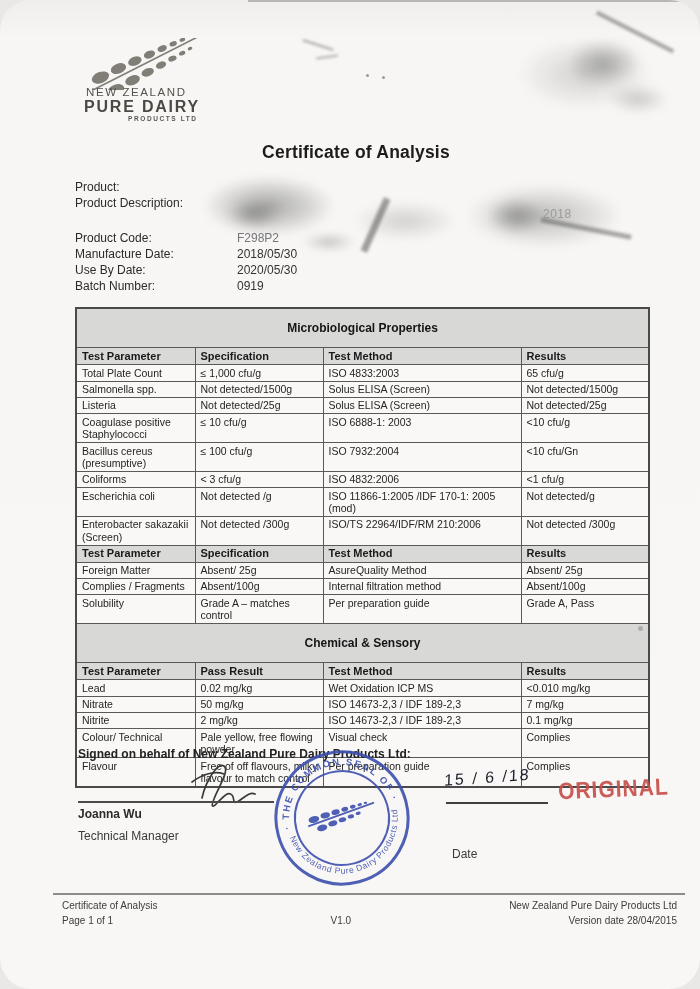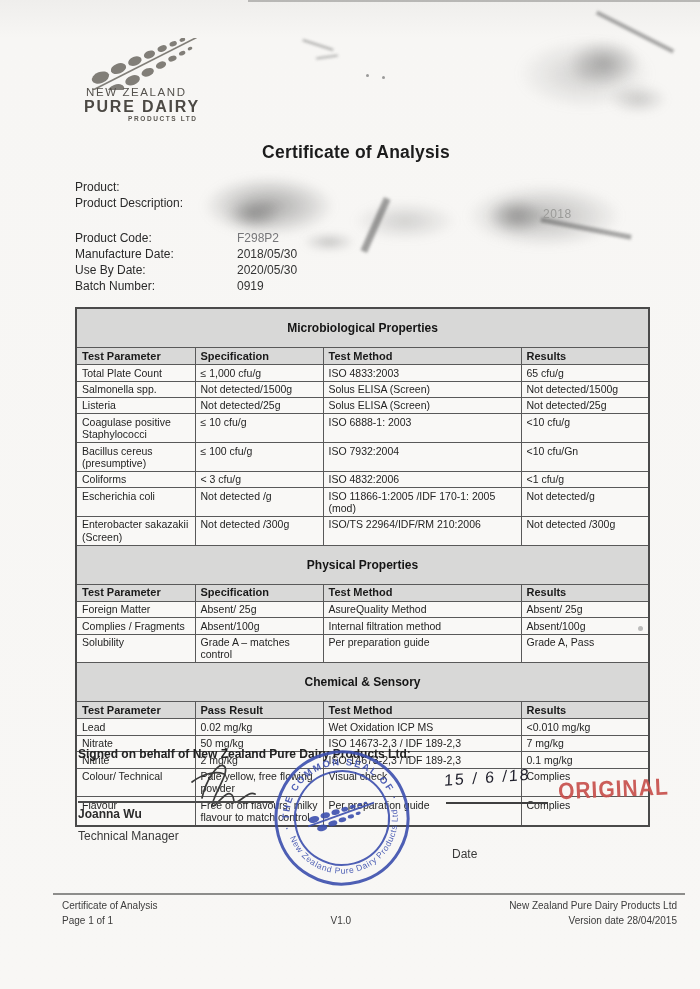--- a/index.html
+++ b/index.html
@@ -1,19 +1,19 @@
 <!DOCTYPE html>
 <html><head>
 <meta charset="utf-8">
 <style>
   html,body{margin:0;padding:0;background:#e9e8e6;}
   .page{
     position:relative;width:700px;height:989px;overflow:hidden;
     background:linear-gradient(180deg,#efeeec 0,#f7f6f4 38px,#f8f7f5 100%);
-    font-family:"Liberation Sans",sans-serif;color:#2a2a2a;
+    font-family:"Liberation Sans",sans-serif;color:#2a2a2a;border-radius:31px;
   }
   
   .top-edge-line{position:absolute;top:0;left:248px;width:452px;height:2px;background:#9a9a98;opacity:.65;}
   .sm{position:absolute;border-radius:50%;filter:blur(4px);pointer-events:none;}
   .sm1{left:203px;top:176px;width:132px;height:60px;background:radial-gradient(closest-side,rgba(75,75,75,.45),rgba(110,110,110,.25) 60%,transparent);}
   .sm1b{left:218px;top:194px;width:72px;height:40px;background:radial-gradient(closest-side,rgba(55,55,55,.38),transparent 75%);}
   .sm2{left:338px;top:196px;width:134px;height:50px;background:radial-gradient(closest-side,rgba(120,120,120,.30),transparent 78%);}
   .sm3{left:466px;top:184px;width:156px;height:64px;background:radial-gradient(closest-side,rgba(95,95,95,.38),rgba(130,130,130,.20) 62%,transparent);}
   .sm3b{left:478px;top:192px;width:76px;height:48px;background:radial-gradient(closest-side,rgba(55,55,55,.40),transparent 76%);}
   .sm4{left:498px;top:28px;width:174px;height:92px;background:radial-gradient(closest-side,rgba(125,125,125,.30),transparent 78%);}
@@ -215,23 +215,20 @@
           <td>Not detected /g</td>
           <td>ISO 11866-1:2005 /IDF 170-1: 2005 (mod)</td>
           <td>Not detected/g</td>
         </tr>
         <tr>
           <td>Enterobacter sakazakii (Screen)</td>
           <td>Not detected /300g</td>
           <td>ISO/TS 22964/IDF/RM 210:2006</td>
           <td>Not detected /300g</td>
         </tr>
-        <tr class="section-row">
-          <td colspan="4">Physical Properties</td>
-        </tr>
         <tr class="head-row">
           <td>Test Parameter</td>
           <td>Specification</td>
           <td>Test Method</td>
           <td>Results</td>
         </tr>
         <tr>
           <td>Foreign Matter</td>
           <td>Absent/ 25g</td>
           <td>AsureQuality Method</td>

